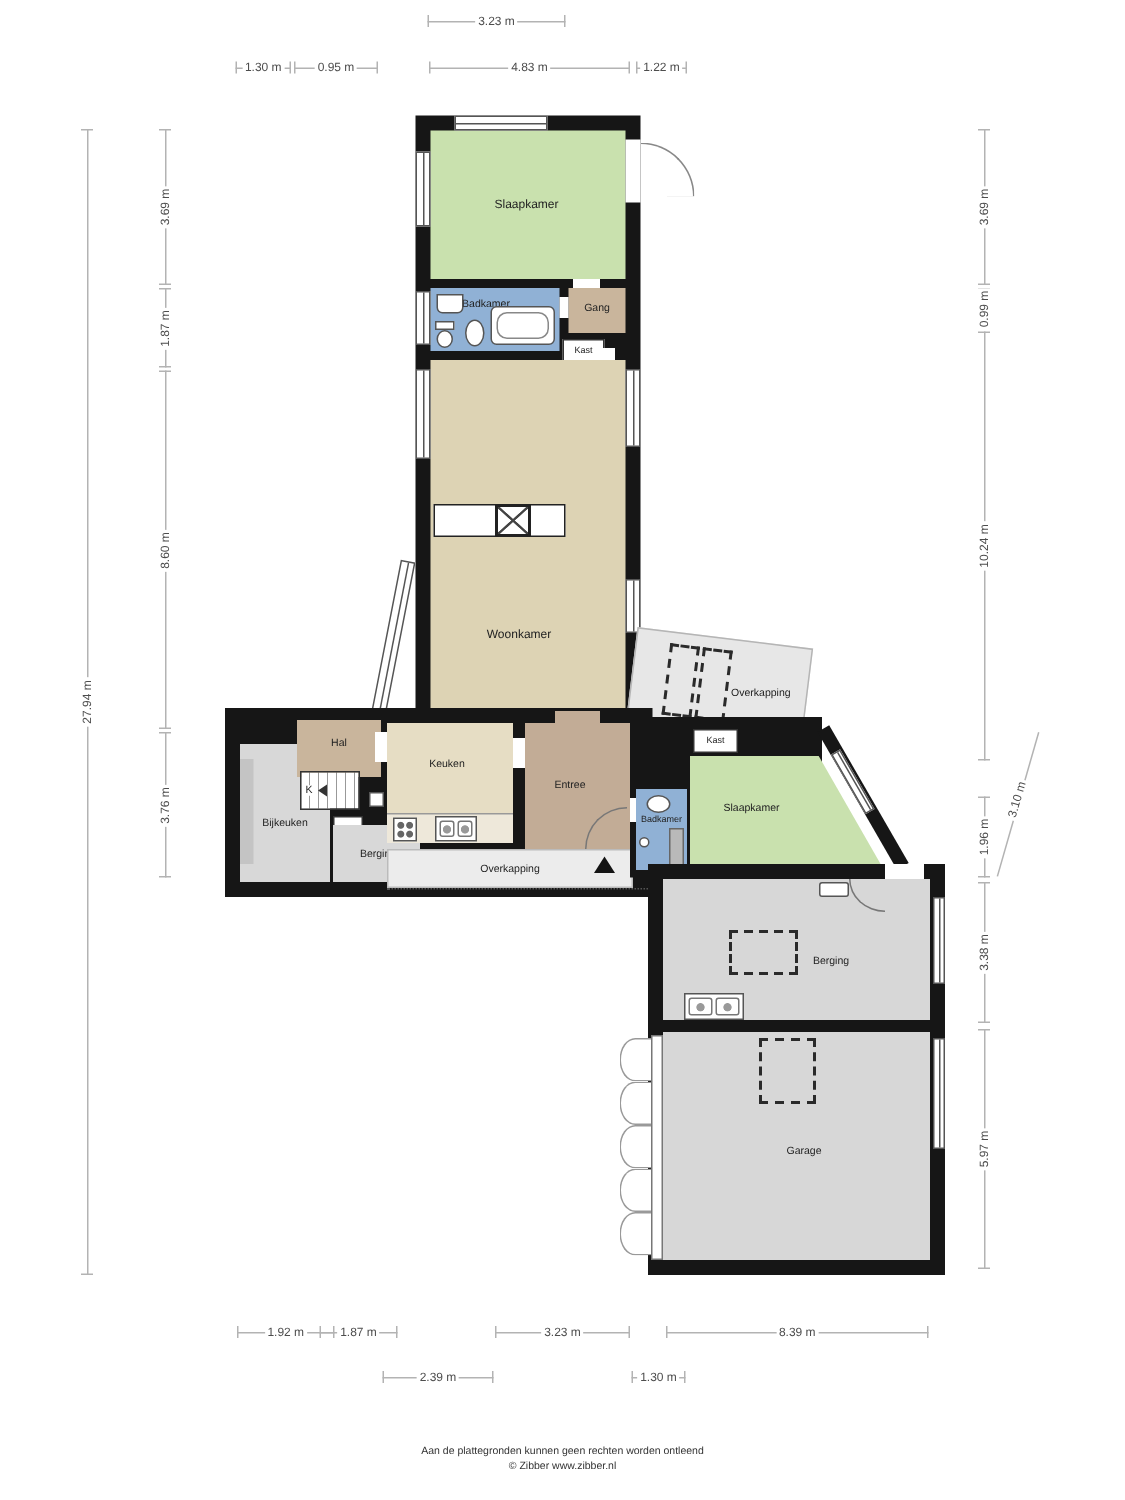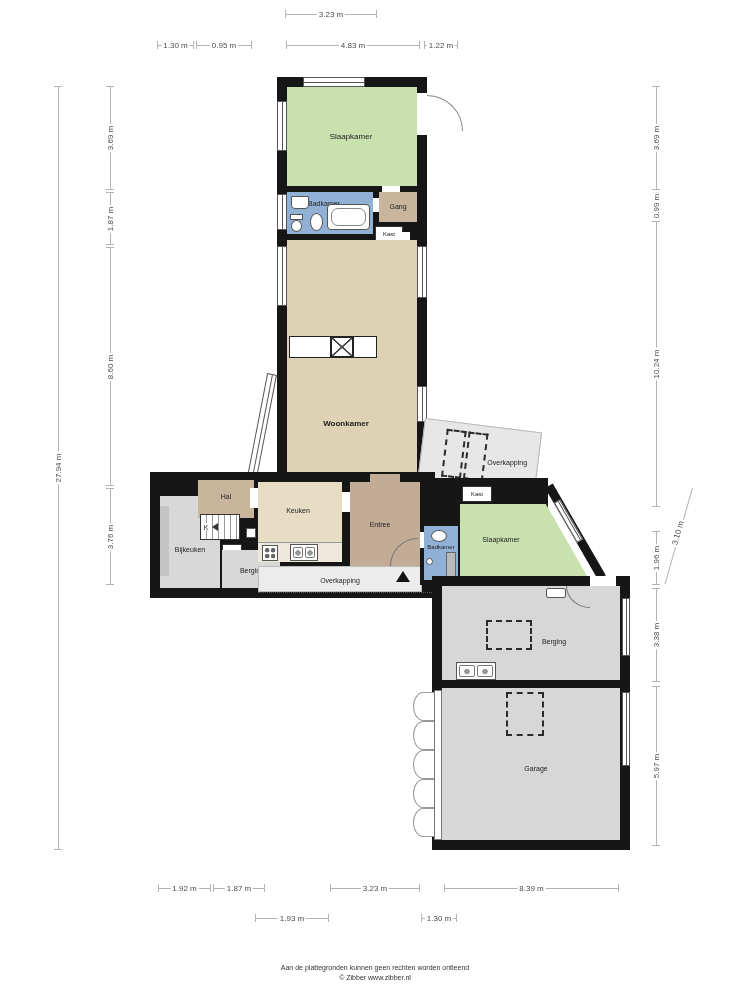--- a/index.html
+++ b/index.html
@@ -66,21 +66,21 @@
   <div class="room" style="left:287px;top:192px;width:86px;height:42px;background:#90b1d5;"></div>
   <div class="rlabel sm" style="left:324px;top:203px;">Badkamer</div>
 
   <div class="room" style="left:379px;top:192px;width:38px;height:30px;background:#c9b59c;"></div>
   <div class="rlabel sm" style="left:398px;top:206px;">Gang</div>
 
   <div class="room" style="left:375px;top:226px;width:28px;height:16px;background:#fff;border:1px solid #333;box-sizing:border-box;"></div>
   <div class="rlabel sm" style="left:389px;top:234px;font-size:6px;">Kast</div>
 
   <div class="room" style="left:287px;top:240px;width:130px;height:234px;background:#ddd3b4;"></div>
-  <div class="rlabel" style="left:346px;top:423px;font-weight:bold;">Woonkamer</div>
+  <div class="rlabel" style="left:346px;top:423px;">Woonkamer</div>
 
   <div style="position:absolute;left:289px;top:336px;width:88px;height:22px;background:#fff;border:1px solid #222;box-sizing:border-box;"></div>
   <div class="xbox" style="left:330px;top:336px;width:24px;height:22px;"></div>
 
   <div class="win-h" style="left:303px;top:77px;width:62px;height:10px;"></div>
   <div class="win-v" style="left:277px;top:101px;width:10px;height:50px;"></div>
   <div class="win-v" style="left:277px;top:194px;width:10px;height:36px;"></div>
   <div class="win-v" style="left:277px;top:246px;width:10px;height:60px;"></div>
   <div class="win-v" style="left:417px;top:246px;width:10px;height:52px;"></div>
   <div class="win-v" style="left:417px;top:386px;width:10px;height:36px;"></div>
@@ -287,21 +287,21 @@
   <div class="dim dim-v" style="left:652px;top:686px;height:160px;">
       <span class="ln"></span>
       <span class="tk" style="top:0;"></span>
       <span class="tk" style="bottom:0;"></span>
       <span class="lab">5.97 m</span>
     </div>
 
   <div style="position:absolute;left:692px;top:488px;width:1px;height:100px;background:#b3b3b3;transform:rotate(16deg);transform-origin:top left;"></div>
   <div style="position:absolute;left:678px;top:533px;font-size:8px;color:#4d4d4d;background:#fff;padding:0 2px;white-space:nowrap;transform:translate(-50%,-50%) rotate(-74deg);"><span>3.10 m</span></div>
 
-  <div class="dim dim-h" style="left:158px;top:884px;width:53px;">
+  <div class="dim dim-h" style="left:158px;top:884px;width:65px;">
       <span class="ln"></span>
       <span class="tk" style="left:0;"></span>
       <span class="tk" style="right:0;"></span>
       <span class="lab">1.92 m</span>
     </div>
   <div class="dim dim-h" style="left:213px;top:884px;width:52px;">
       <span class="ln"></span>
       <span class="tk" style="left:0;"></span>
       <span class="tk" style="right:0;"></span>
       <span class="lab">1.87 m</span>
@@ -315,21 +315,21 @@
   <div class="dim dim-h" style="left:444px;top:884px;width:175px;">
       <span class="ln"></span>
       <span class="tk" style="left:0;"></span>
       <span class="tk" style="right:0;"></span>
       <span class="lab">8.39 m</span>
     </div>
   <div class="dim dim-h" style="left:255px;top:914px;width:74px;">
       <span class="ln"></span>
       <span class="tk" style="left:0;"></span>
       <span class="tk" style="right:0;"></span>
-      <span class="lab">1.93 m</span>
+      <span class="lab">2.39 m</span>
     </div>
   <div class="dim dim-h" style="left:421px;top:914px;width:36px;">
       <span class="ln"></span>
       <span class="tk" style="left:0;"></span>
       <span class="tk" style="right:0;"></span>
       <span class="lab">1.30 m</span>
     </div>
 
   <div class="footer" style="top:964px;">Aan de plattegronden kunnen geen rechten worden ontleend</div>
   <div class="footer" style="top:974px;">© Zibber www.zibber.nl</div>

